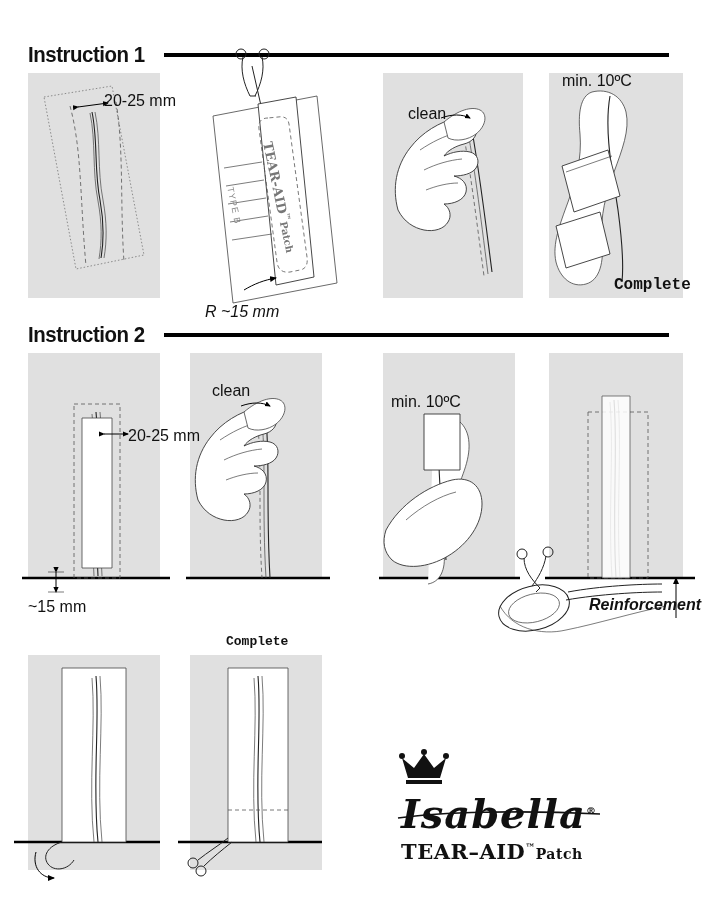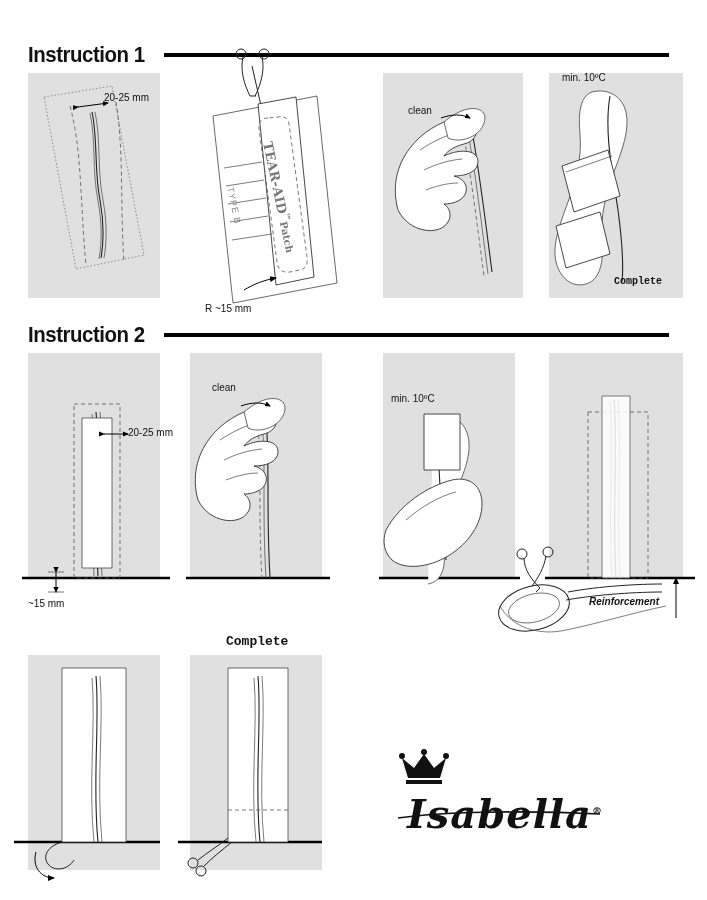--- a/index.html
+++ b/index.html
@@ -30,37 +30,36 @@
 
   
   .panel{
     position:absolute;
     background:#e0e0e0;
   }
 
   
   .lbl{
     position:absolute;
-    font-size:10px;
+    font-size:16px;
     font-family:"Liberation Sans", sans-serif;
     color:#111;
     white-space:nowrap;
   }
   .lbl.bold{font-weight:bold;font-family:Liberation Mono, monospace;}
   .lbl.ital{font-style:italic;font-weight:bold;}
 
   
   svg.overlay{position:absolute;left:0;top:0;width:707px;height:900px;}
 
   
   .logo{
     position:absolute;
-    left:380px;top:752px;
+    left:401px;top:752px;
     width:250px;height:100px;
-    text-align:center;
   }
   .logo .script{
     font-family:"DejaVu Serif", serif;
     font-style:italic;
     font-size:40px;
     letter-spacing:1px;
     line-height:46px;
     font-weight:bold;
   }
   .logo .tearaid{
@@ -286,21 +285,21 @@
       <circle cx="26" cy="0" r="3" fill="#111"></circle>
       <circle cx="48" cy="4" r="3" fill="#111"></circle>
       <rect x="8" y="28" width="36" height="4" fill="#111"></rect>
     </g>
 
     <path d="M398,818 C440,812 520,810 600,814" fill="none" stroke="#111" stroke-width="1.6"></path>
   </svg>
 
   <div class="lbl" style="left:104px;top:92px;">20-25 mm</div>
 
-  <div class="lbl" style="left:205px;top:303px;">R ~15 mm</div>
+  <div class="lbl" style="left:205px;top:303px;font-style:italic;">R ~15 mm</div>
 
   <div class="lbl" style="left:408px;top:105px;">clean</div>
 
   <div class="lbl" style="left:562px;top:72px;">min. 10ºC</div>
 
   <div class="lbl bold" style="left:614px;top:276px;">Complete</div>
 
   <div style="position:absolute;left:276px;top:140px;transform:rotate(78deg);transform-origin:left top;
               font-family:'DejaVu Serif',serif;font-weight:bold;font-size:13px;color:#777;white-space:nowrap;">
     <span>TEAR-AID</span><span style="font-size:8px;vertical-align:super;">™</span><span style="font-size:10px;">Patch</span>
@@ -317,15 +316,18 @@
   <div class="lbl" style="left:391px;top:393px;">min. 10ºC</div>
 
   <div class="lbl ital" style="left:589px;top:596px;">Reinforcement</div>
 
   <div class="lbl bold" style="left:226px;top:634px;font-size:13px;">Complete</div>
 
   <div class="logo">
     <div class="script" style="margin-top:36px;">
       <span>Isabella</span><span class="reg">®</span>
     </div>
+    <div class="tearaid">
+      <span>TEAR–AID</span><span class="tm">™</span><span class="patch">Patch</span>
+    </div>
   </div>
 
 </div>
 
 </body></html>

